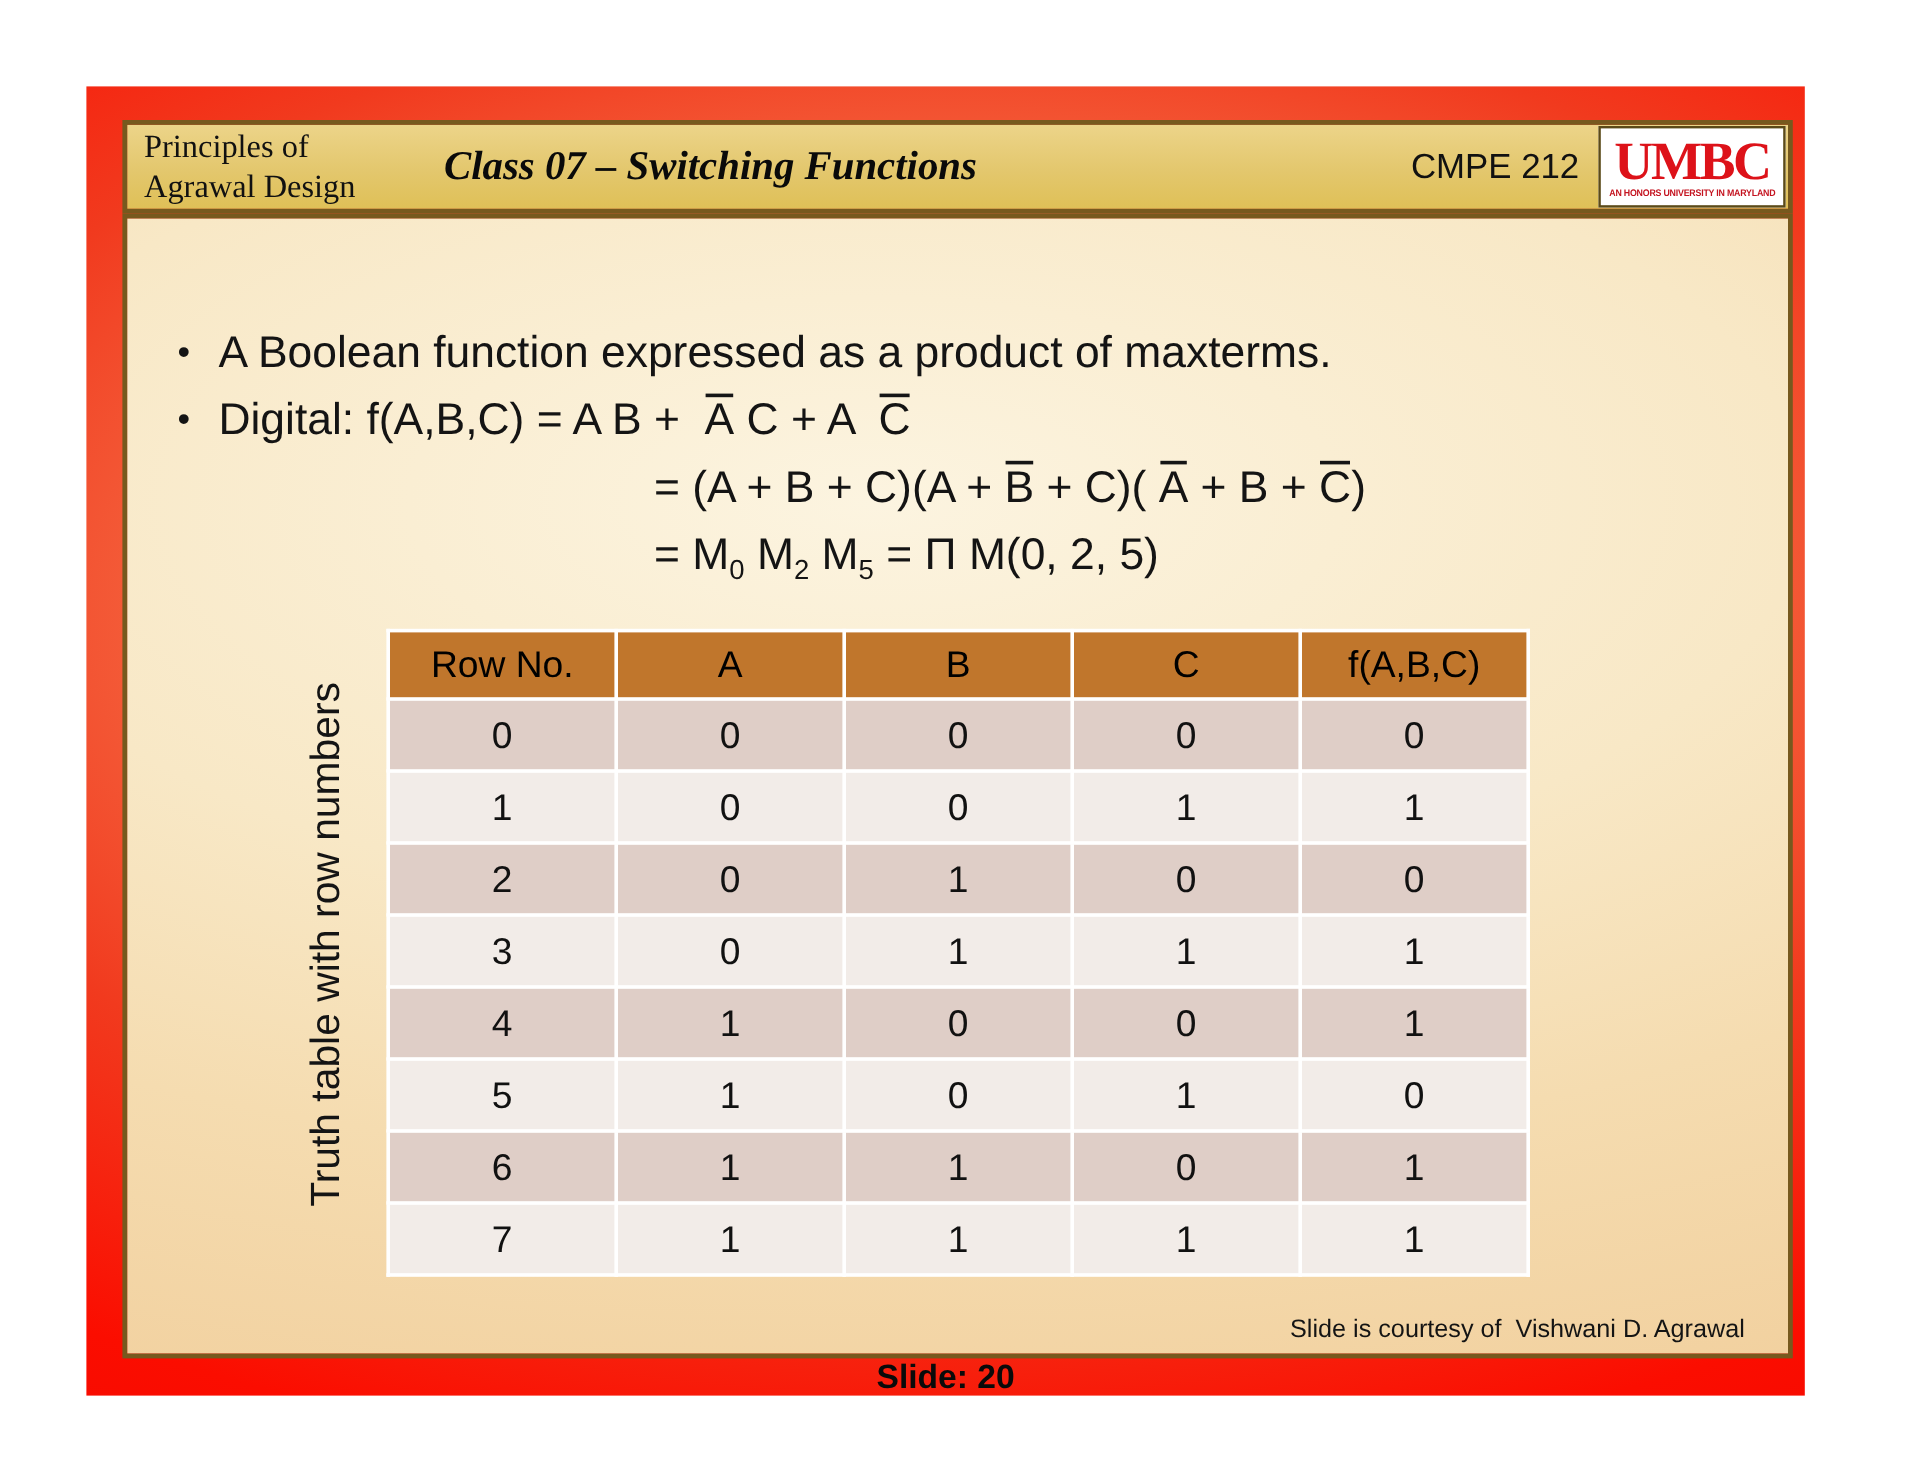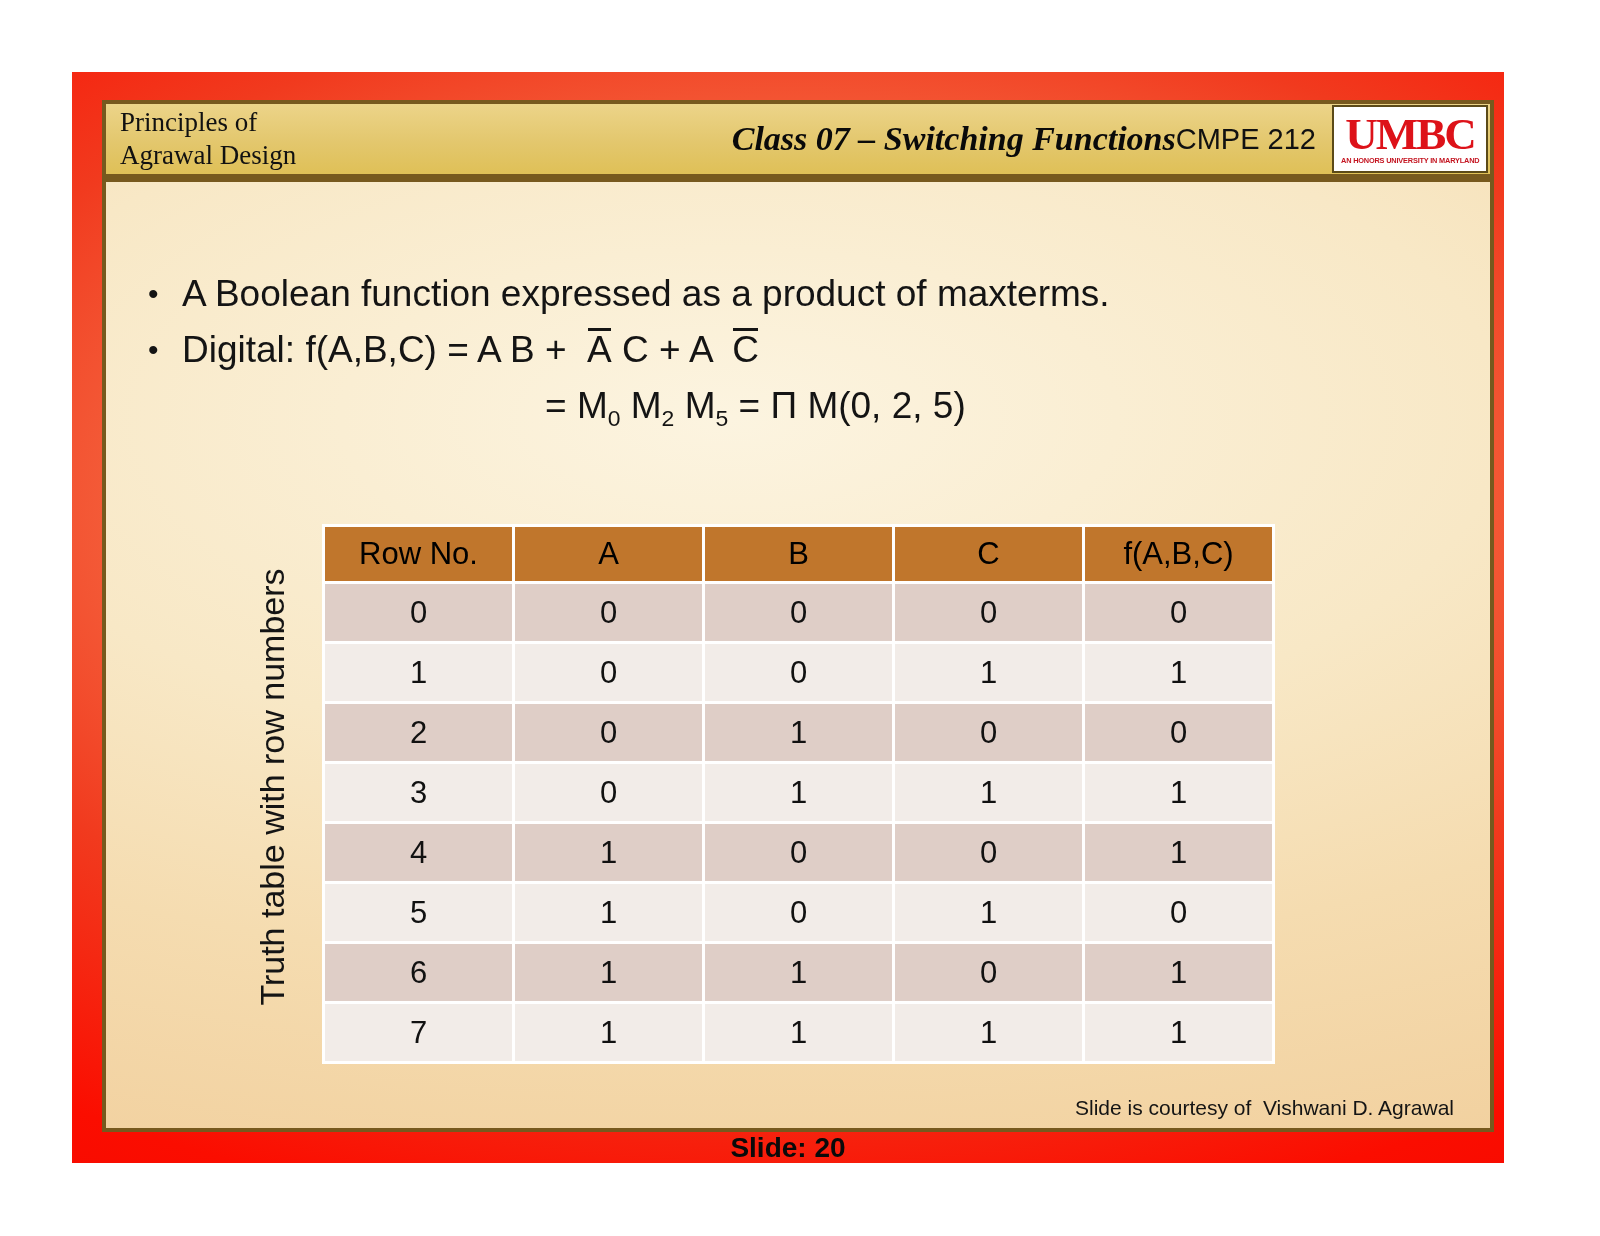--- a/index.html
+++ b/index.html
@@ -8,21 +8,21 @@
 
   
   .frame{position:absolute;left:72px;top:72px;width:1432px;height:1091px;
     background:radial-gradient(ellipse 115% 85% at 50% 40%, #f9a478 0%, #f67a50 28%, #f13a1e 55%, #fb0d00 78%, #ef0600 100%);}
 
   
   .header-bar{position:absolute;left:30px;top:28px;width:1384px;height:70px;
     border:4px solid #77591e;background:linear-gradient(180deg,#ecd489 0%,#e3c76d 55%,#dfc057 100%);
     display:flex;align-items:center;box-sizing:content-box;}
   .course{margin-left:14px;font-family:"Liberation Serif",serif;font-size:27px;line-height:1.22;color:#111;width:250px;}
-  .class-title{flex:1;text-align:right;font-family:"Liberation Serif",serif;font-style:italic;font-weight:bold;font-size:34px;color:#0a0a0a;}
+  .class-title{flex:1;text-align:left;font-family:"Liberation Serif",serif;font-style:italic;font-weight:bold;font-size:34px;color:#0a0a0a;}
   .course-code{font-family:Liberation Sans, sans-serif;font-size:29px;color:#111;margin-right:16px;white-space:nowrap;text-align:right;}
   .logo{width:152px;height:64px;background:#ffffff;border:2px solid #5b4a18;margin-right:2px;
     display:flex;flex-direction:column;align-items:center;justify-content:center;}
   .logo-word{font-family:"Liberation Serif",serif;font-weight:bold;font-size:45px;line-height:0.95;color:#dd1219;letter-spacing:-2px;}
   .logo-tag{font-size:8px;font-weight:bold;color:#c41420;letter-spacing:-0.2px;white-space:nowrap;transform:scaleX(0.92);}
 
   
   .content{position:absolute;left:30px;top:106px;width:1384px;height:946px;
     border:4px solid #77591e;box-sizing:content-box;
     background:radial-gradient(ellipse 140% 90% at 45% 25%, #fcf4e0 0%, #f8e8c6 40%, #f5dcb0 65%, #f1ce9b 100%);}
@@ -80,20 +80,21 @@
 
       <div class="bullets">
         <div class="bullet-row">
           <span class="bullet-marker">•</span>
           <span class="btext">A Boolean function expressed as a product of maxterms.</span>
         </div>
         <div class="bullet-row">
           <span class="bullet-marker">•</span>
           <span class="btext"><span>Digital: f(A,B,C) = A B +  </span><span class="ov">A</span><span> C + A  </span><span class="ov">C</span></span>
         </div>
+        <div class="formula-line"><span>= (A + B + C)(A + </span><span class="ov">B</span><span> + C)( </span><span class="ov">A</span><span> + B + </span><span class="ov">C</span><span>)</span></div>
         <div class="formula-line"><span>= M</span><sub>0</sub><span> M</span><sub>2</sub><span> M</span><sub>5</sub><span> = Π M(0, 2, 5)</span></div>
       </div>
 
       <div class="vcaption-anchor">
         <div class="vcaption">Truth table with row numbers</div>
       </div>
 
       <table class="truth-table">
           <thead>
             <tr>

